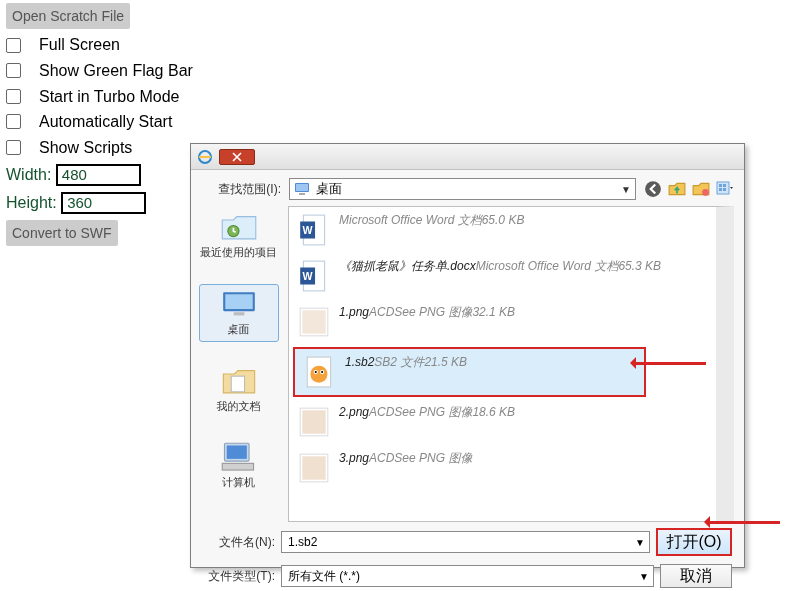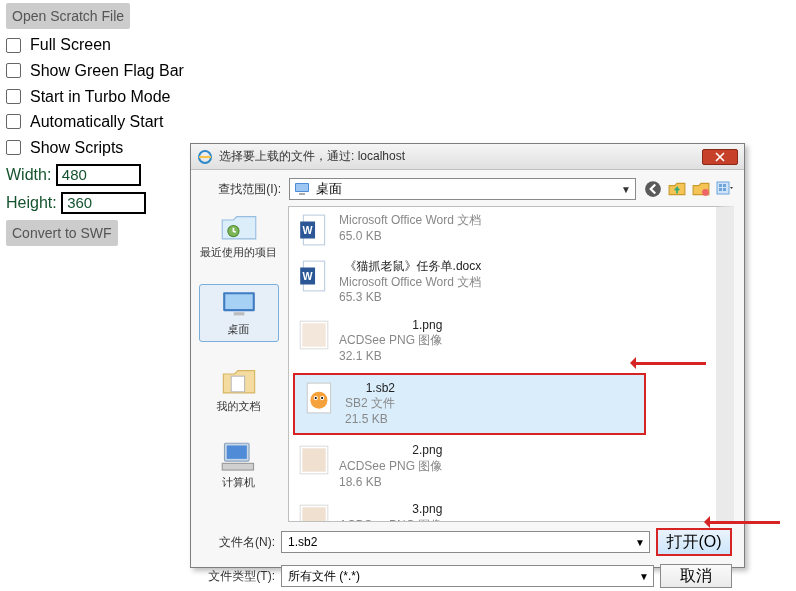--- a/index.html
+++ b/index.html
@@ -19,21 +19,21 @@
 }
 .btn-disabled {
   display: inline-block;
   background: #ccc;
   color: #555;
   padding: 2px 6px;
   border-radius: 2px;
   font-size: 14px;
   margin-bottom: 3px;
 }
-.check-row { display: flex; align-items: center; gap: 9px; font-size: 16px; color: #000; }
+.check-row { display: flex; align-items: center; gap: 18px; font-size: 16px; color: #000; }
 .check-box {
   width: 15px; height: 15px; border: 1px solid #666; border-radius: 2px;
   display: inline-block; background:#fff;
 }
 .dim-row { font-size: 16px; color:#14532d; margin-top:2px; }
 .dim-input {
   border: 2px solid #000; padding: 0 4px; font-size: 15px;
   width: 85px; height: 22px; display:inline-flex; align-items:center;
 }
 
@@ -105,21 +105,21 @@
   display:flex; gap:8px; padding: 6px 8px;
   align-items:flex-start;
 }
 .file-row.selected {
   background: #d9edfb;
   border: 2px solid #d62323;
   margin: 2px 70px 2px 4px;
   padding: 6px 8px;
 }
 .file-icon { width: 34px; height: 34px; display:flex; align-items:center; justify-content:center; flex-shrink:0; }
-.file-meta { display:flex; flex-direction:column; font-size:12px; line-height:1.3; }
+.file-meta { display:flex; flex-direction:row; font-size:12px; line-height:1.3;font-style:italic; }
 .file-name { color:#222;text-align:right; }
 .file-type { color:#888; }
 .file-size { color:#888; }
 .bottom-area {
   padding: 6px 12px 10px 12px;
   display:flex; flex-direction:column; gap:8px;
 }
 .form-row { display:flex; align-items:center; gap:6px; }
 .form-row .flabel { width:72px; text-align:right; font-size:12px; color:#333; }
 .form-row .combo {
@@ -191,21 +191,20 @@
 </div>
 
 <div class="dialog">
   <div class="titlebar">
     <span class="ie-icon">
       <svg viewBox="0 0 16 16">
           <circle cx="8" cy="8" r="6" fill="none" stroke="#2d89c9" stroke-width="2"></circle>
           <path d="M2 8 h12" stroke="#f6c34a" stroke-width="2"></path>
         </svg>
     </span>
-    <span class="title-text">选择要上载的文件，通过: localhost</span>
     <span class="close-btn">
       <svg width="10" height="10" viewBox="0 0 10 10">
           <path d="M1 1 L9 9 M9 1 L1 9" stroke="#fff" stroke-width="1.6"></path>
         </svg>
     </span>
   </div>
 
   <div class="toolbar-row">
     <span class="label">查找范围(I):</span>
     <div class="loc-select">

